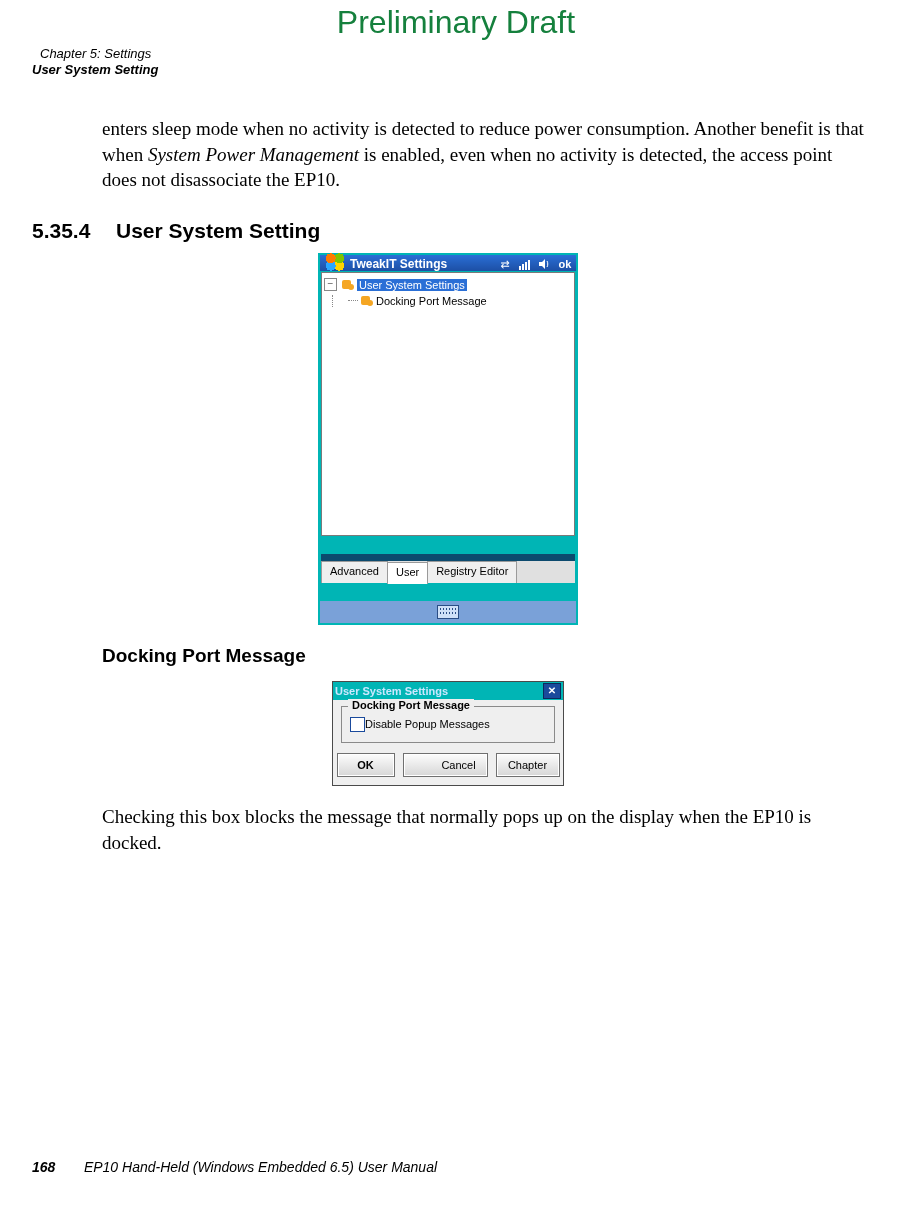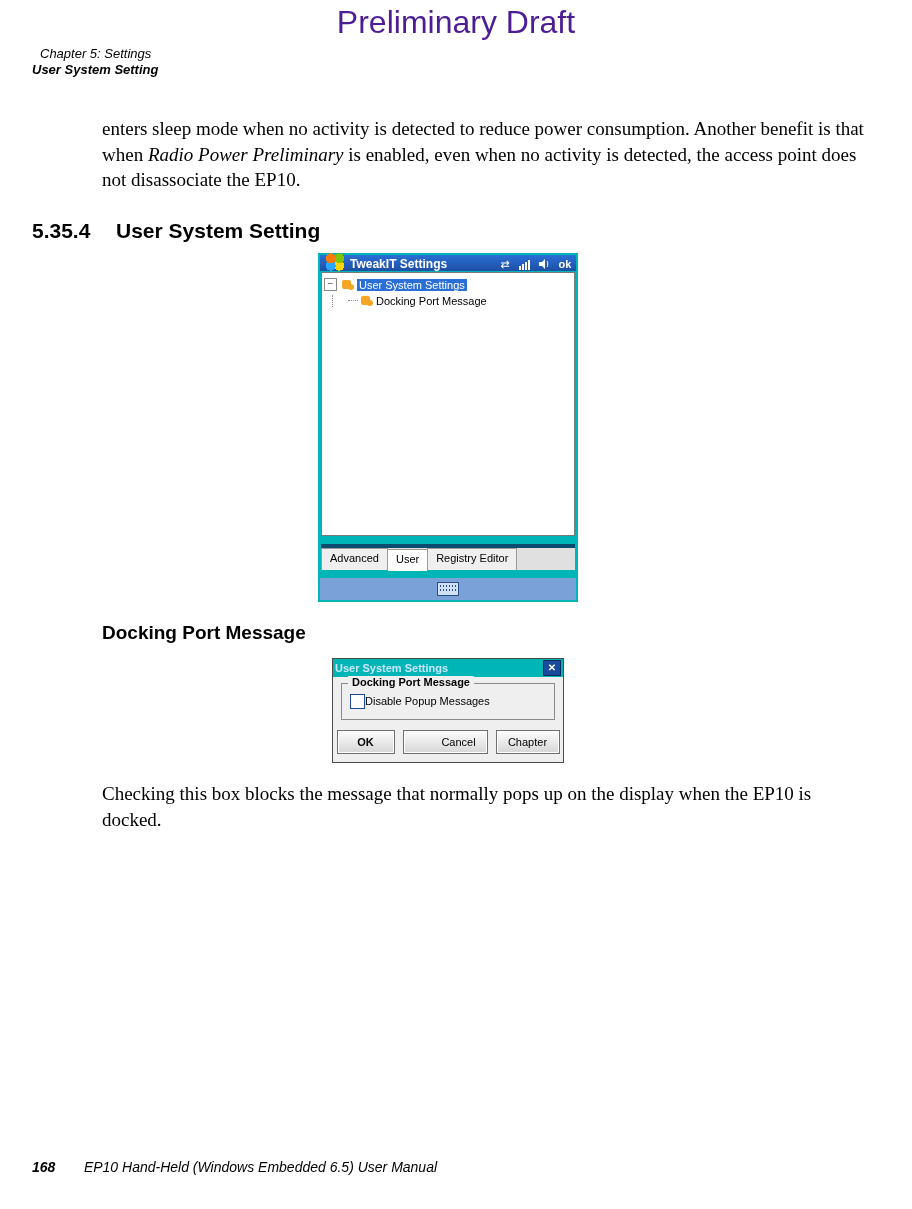--- a/index.html
+++ b/index.html
@@ -1,17 +1,17 @@
 <!DOCTYPE html>
 <html><head>
 <meta charset="utf-8">
 <style>
   html,body{margin:0;padding:0;background:#fff;color:#000;}
   body{width:912px;height:1209px;position:relative;font-family:"Times New Roman",Times,serif;}
-  .top-banner{position:absolute;top:4px;left:0;right:0;text-align:center;font-family:Arial,Helvetica,sans-serif;font-size:32px;color:#4c1d95;}
+  .top-banner{position:absolute;top:4px;left:0;right:0;text-align:center;font-family:Arial,Helvetica,sans-serif;font-size:32px;color:#15803d;}
   .header-block{position:absolute;top:46px;left:32px;font-family:"Trebuchet MS",Arial,sans-serif;font-style:italic;font-size:13px;line-height:1.25;}
   .header-line1{font-weight:400;margin-left:8px;}
   .header-line2{font-weight:700;}
   .content{position:absolute;top:116px;left:32px;right:48px;}
   .body-para{font-size:19px;line-height:1.35;margin:0 0 26px 70px;}
   em{font-style:italic;}
   .sec-row{display:flex;align-items:baseline;margin-top:16px;margin-bottom:10px;}
   .sec-num{font-family:"Trebuchet MS",Arial,sans-serif;font-weight:700;font-size:21px;width:84px;}
   .sec-title{font-family:"Trebuchet MS",Arial,sans-serif;font-weight:700;font-size:21px;}
   .sub-title{font-family:"Trebuchet MS",Arial,sans-serif;font-weight:700;font-size:19px;margin:20px 0 14px 70px;}
@@ -35,21 +35,21 @@
   .tree-area{background:#fff;height:254px;border:1px solid #7a7a7a;margin:1px;position:relative;padding:4px 2px;}
   .tree-row{display:flex;align-items:center;height:16px;}
   .minus{width:11px;height:11px;border:1px solid #888;font-size:10px;line-height:9px;text-align:center;margin-right:4px;color:#555;background:#fff;}
   .gearico{width:14px;height:12px;position:relative;margin-right:2px;}
   .gearico::before{content:"";position:absolute;left:1px;top:1px;width:9px;height:9px;background:#f5a623;border-radius:2px;}
   .gearico::after{content:"";position:absolute;left:7px;top:5px;width:6px;height:6px;background:#f5a623;border-radius:50%;}
   .sel{background:#2a6fd6;color:#fff;padding:0 2px;}
   .tree-child{margin-left:24px;display:flex;align-items:center;height:16px;}
   .vline{position:absolute;left:10px;top:22px;width:0;height:12px;border-left:1px dotted #888;}
   .hline-wrap{width:10px;height:1px;border-top:1px dotted #888;margin-right:2px;}
-  .tabbar{display:flex;background:#e0e0e0;border-top:4px solid #0c4a6e;height:22px;align-items:flex-end;margin:8px 1px;}
+  .tabbar{display:flex;background:#e0e0e0;border-top:7px solid #0c4a6e;height:22px;align-items:flex-end;margin:18px 1px;}
   .tab{border:1px solid #9a9a9a;border-bottom:none;background:#efefef;font-size:11px;padding:2px 8px;margin-right:-1px;height:17px;line-height:15px;}
   .tab.active{background:#fff;position:relative;top:1px;}
   .bottombar{height:22px;background:#7aa1d8;display:flex;align-items:center;justify-content:center;}
   .kbico{width:20px;height:12px;border:1px solid #2a4d85;background:#cfe0f7;position:relative;}
   .kbico::before{content:"";position:absolute;left:2px;top:2px;right:2px;height:2px;background:repeating-linear-gradient(90deg,#2a4d85 0 1px,transparent 1px 3px);}
   .kbico::after{content:"";position:absolute;left:2px;top:6px;right:2px;height:2px;background:repeating-linear-gradient(90deg,#2a4d85 0 1px,transparent 1px 3px);}
 
   
   .dialog{display:inline-block;width:230px;border:1px solid #4a4a4a;background:#efefef;text-align:left;font-family:Tahoma,Arial,sans-serif;font-size:11px;}
   .dlg-title{height:18px;background:#00b5b5;color:#cce8ff;display:flex;align-items:center;justify-content:space-between;padding:0 2px;font-weight:700;}
@@ -69,21 +69,21 @@
 
 <div class="top-banner">Preliminary Draft</div>
 
 <div class="header-block">
   <div class="header-line1">Chapter 5: Settings</div>
   <div class="header-line2">User System Setting</div>
 </div>
 
 <div class="content">
   <p class="body-para">
-    enters sleep mode when no activity is detected to reduce power consumption. Another benefit is that when <em>Radio Power Preliminary</em> is enabled, even when no activity is de­tected, the access point does not disassociate the EP10.
+    enters sleep mode when no activity is detected to reduce power consumption. Another benefit is that when <em>System Power Management</em> is enabled, even when no activity is de­tected, the access point does not disassociate the EP10.
   </p>
 
   <div class="sec-row">
     <span class="sec-num">5.35.4</span>
     <span class="sec-title">User System Setting</span>
   </div>
 
   <div class="fig-wrap">
     <div class="device">
       <div class="titlebar">

